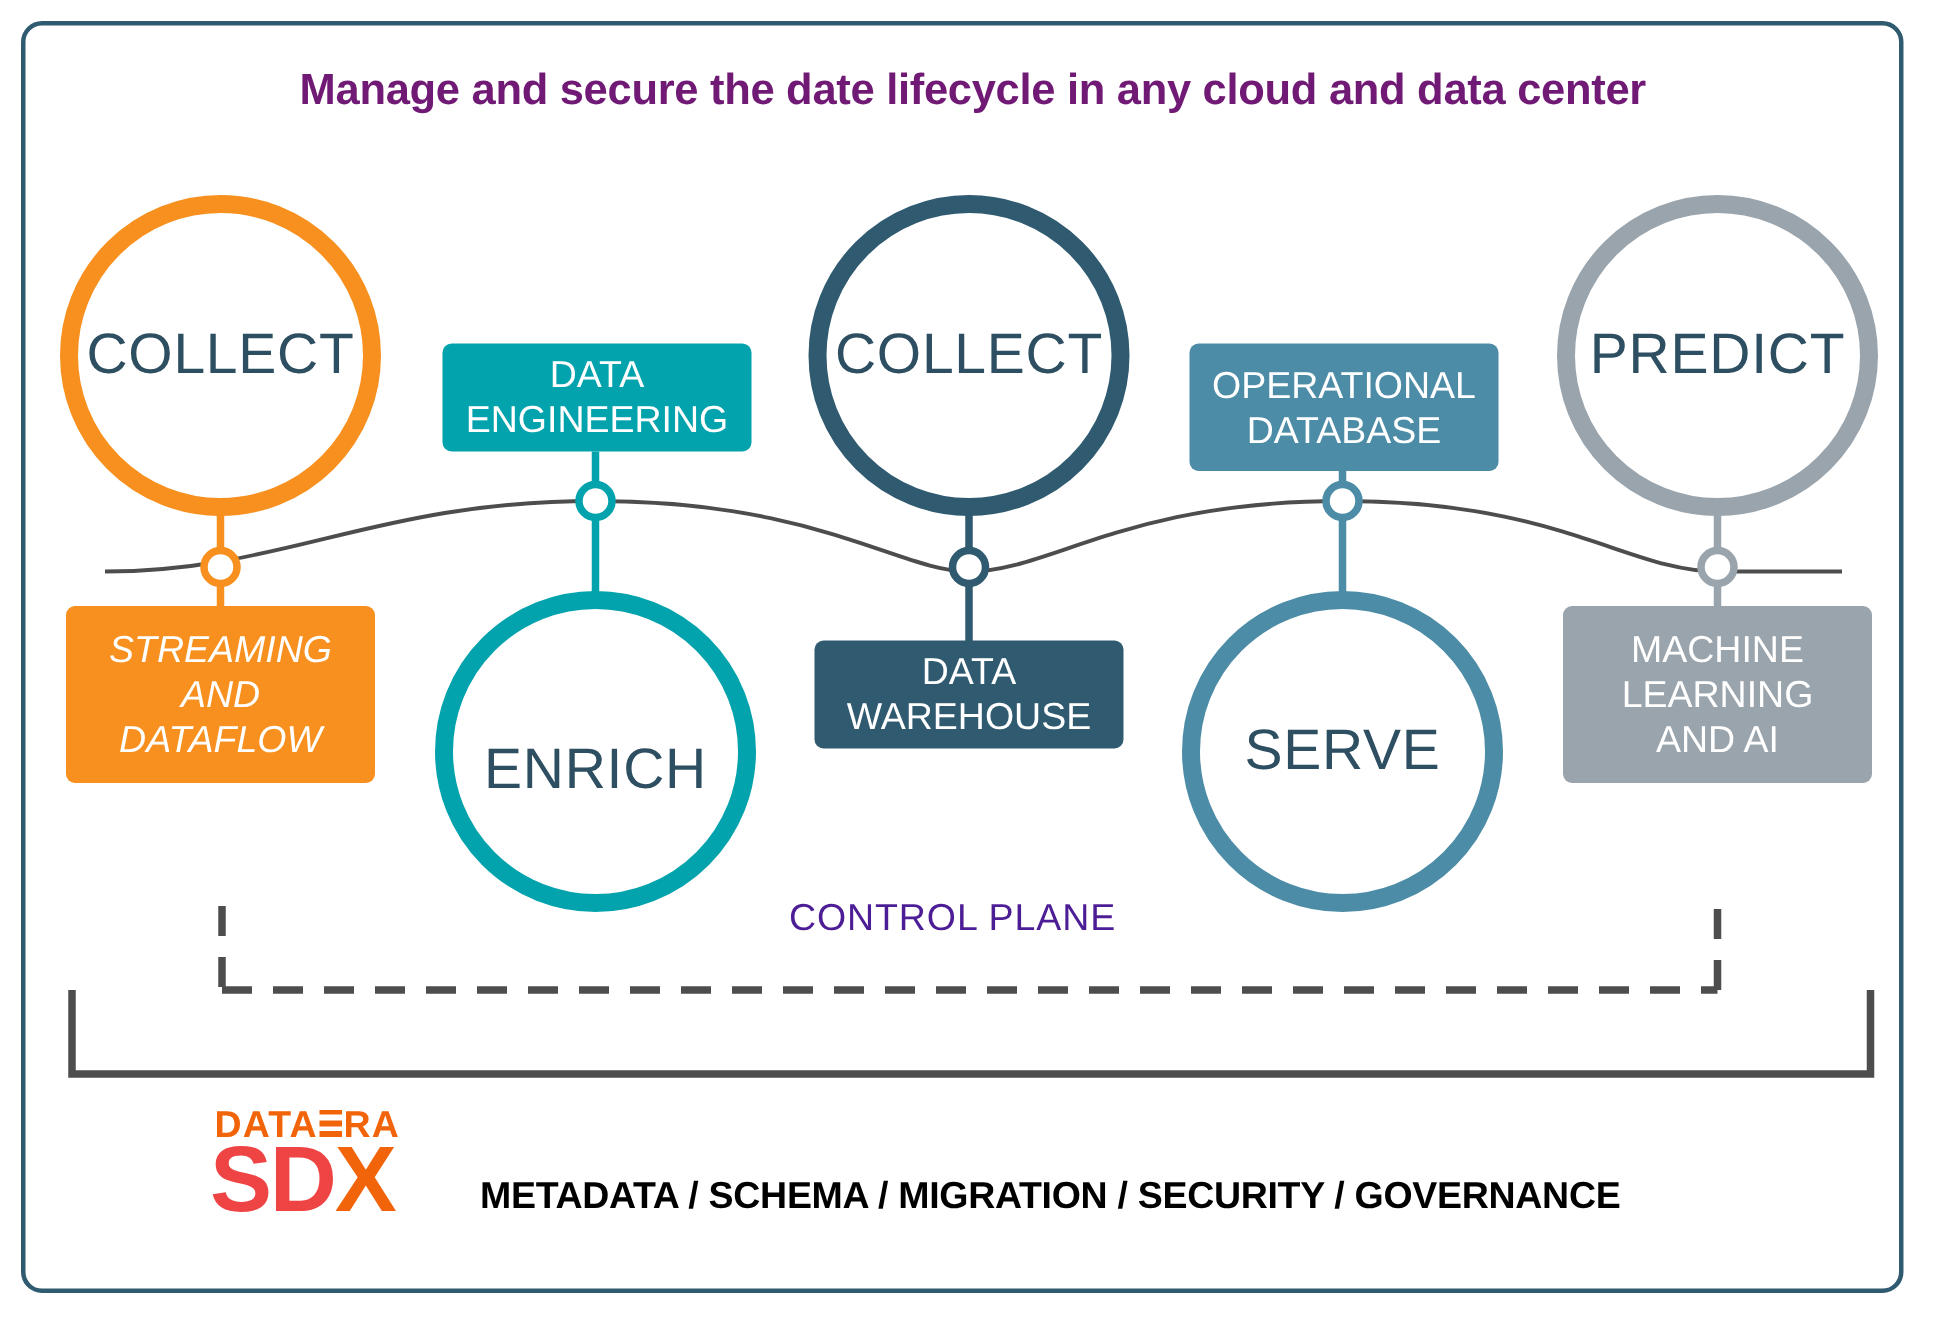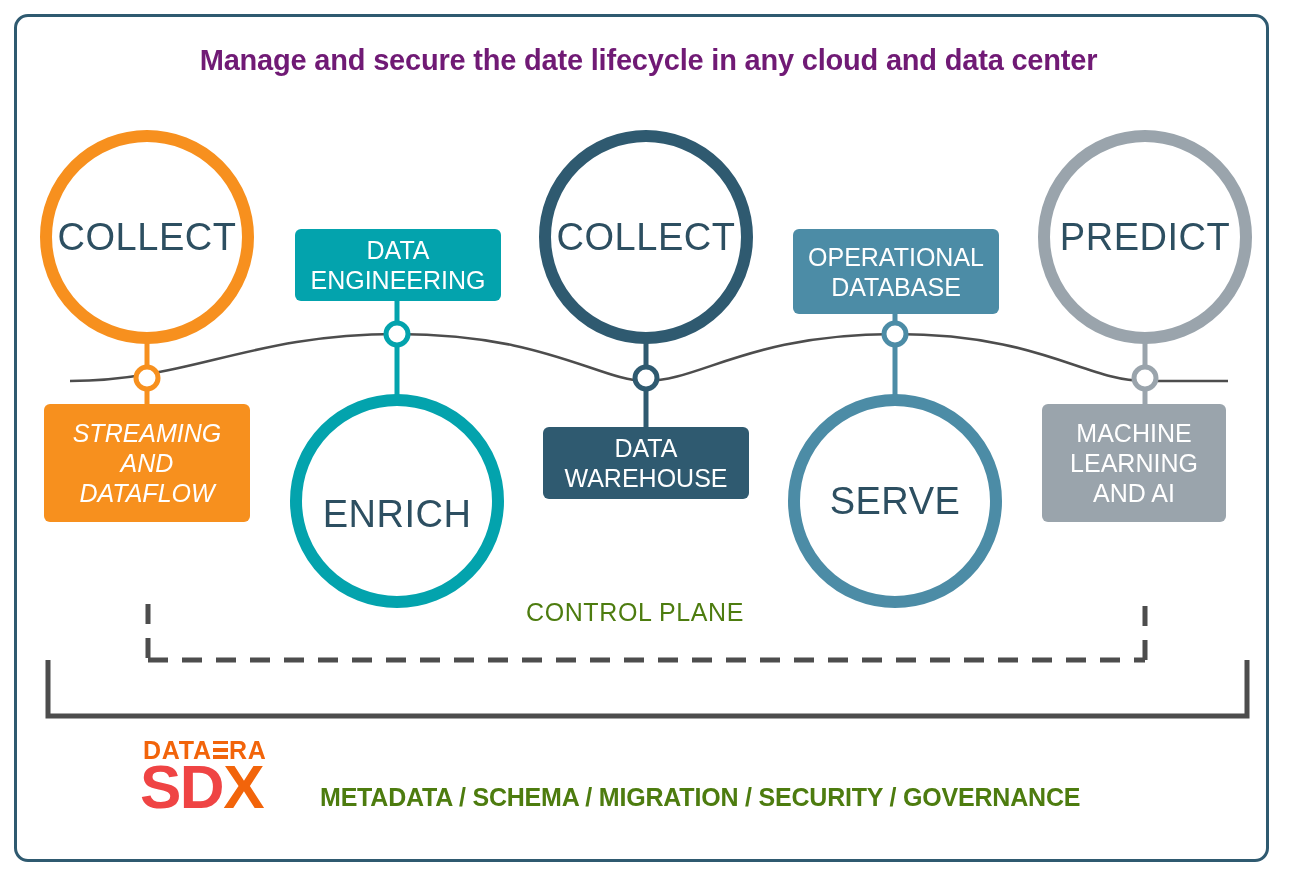--- a/index.html
+++ b/index.html
@@ -66,21 +66,21 @@
     text-align: center;
     box-sizing: border-box;
     white-space: pre-line;
     padding: 16px 6px;
   }
   #control-plane-label {
     position: absolute;
     left: 526px;
     top: 598px;
     font-size: 25px;
-    color: #4d7c0f;
+    color: #4c1d95;
     letter-spacing: 0.6px;
   }
   #sdx-block {
     position: absolute;
     left: 140px;
     top: 736px;
     width: 1050px;
     height: 100px;
   }
   #cloudera-word {
@@ -121,21 +121,21 @@
     line-height: 62px;
   }
   #sdx-sd { color: #ef4444; }
   #sdx-x { color: #f2640a; }
   #sdx-tagline {
     position: absolute;
     left: 180px;
     top: 47px;
     font-size: 25px;
     font-weight: bold;
-    color: #4d7c0f;
+    color: #000000;
     letter-spacing: -0.2px;
   }
 </style>
 </head>
 <body>
 
 <div id="canvas">
 
   <div id="frame"></div>
 
@@ -193,21 +193,21 @@
 
   <div class="box" style="left:44px; top:404px; width:206px; height:118px; background:#f7901e;font-style:italic;">STREAMING
 AND
 DATAFLOW</div>
   <div class="box" style="left:295px; top:229px; width:206px; height:72px; background:#03a3ad;">DATA
 ENGINEERING</div>
   <div class="box" style="left:543px; top:427px; width:206px; height:72px; background:#2f5a70;">DATA
 WAREHOUSE</div>
   <div class="box" style="left:793px; top:229px; width:206px; height:85px; background:#4c8ca6;">OPERATIONAL
 DATABASE</div>
-  <div class="box" style="left:1042px; top:404px; width:184px; height:118px; background:#9aa4ac;">MACHINE
+  <div class="box" style="left:1042px; top:404px; width:206px; height:118px; background:#9aa4ac;">MACHINE
 LEARNING
 AND AI</div>
 
   <div id="control-plane-label">CONTROL PLANE</div>
 
   <div id="sdx-block">
     <div id="cloudera-word">
       <span>DATA</span>
         <span class="eq-e">
           <i></i>

